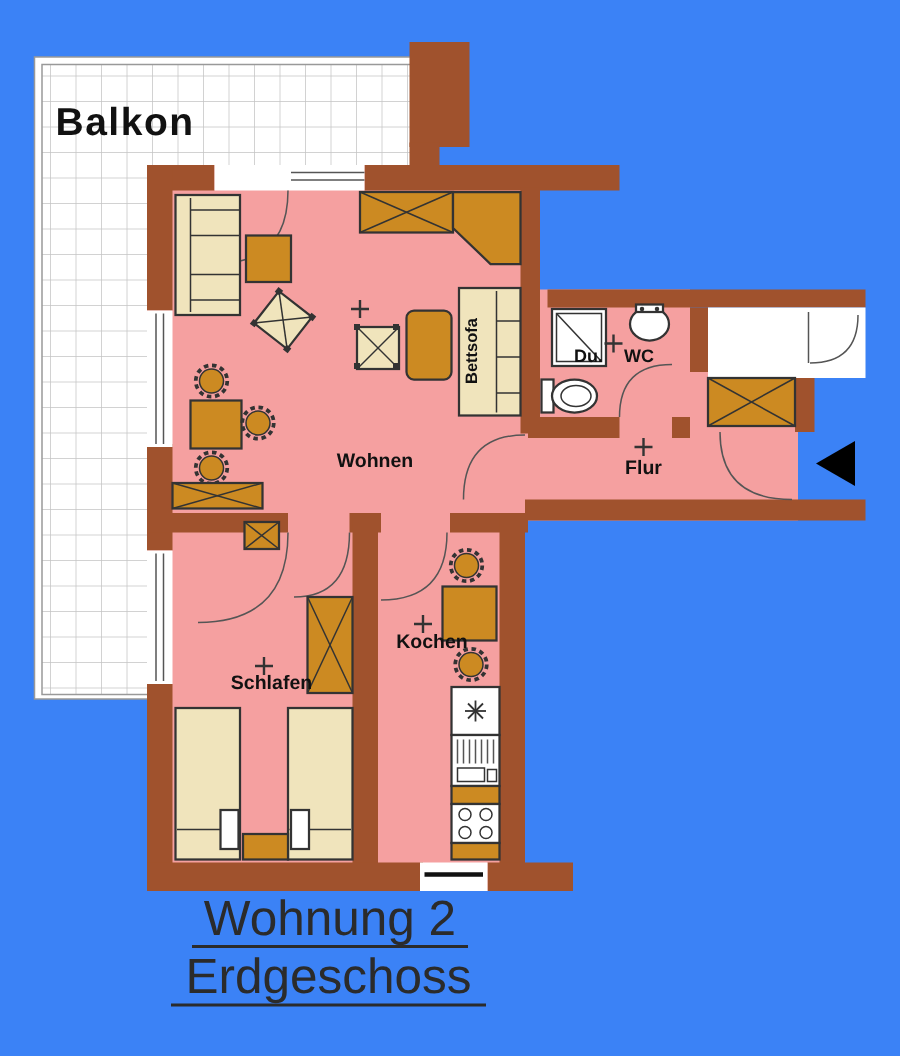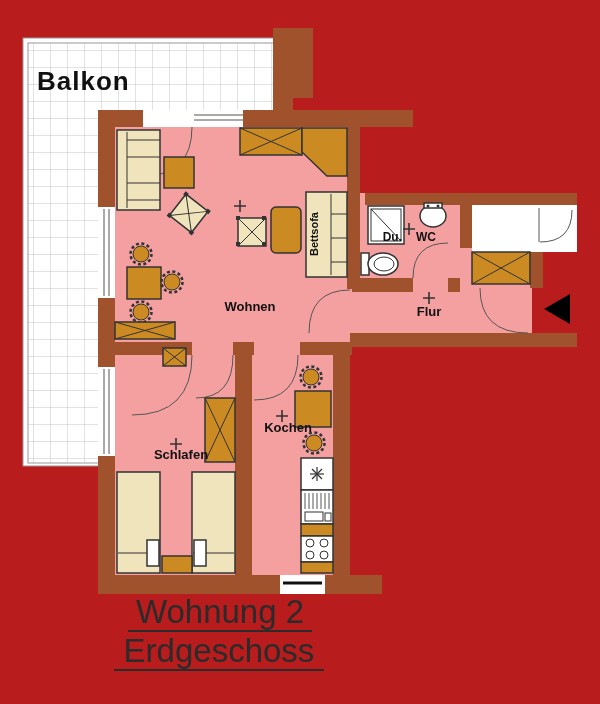--- a/index.html
+++ b/index.html
@@ -1,16 +1,16 @@
 <!DOCTYPE html>
 <html style="--wall: #A0522D; --floor: #F5A0A0; --furniture: #CC8A22; --beige: #F0E4BC; --outline: #333333; --door: #555555; --grid: #C4C4C4; --label: #111111; --title: #2B2B2B; --fixture: #FFFFFF; --arrow: #000000;"><head>
 <meta charset="utf-8">
 <style>
   html,body{margin:0;padding:0;background:#fff;}
-  .page{position:relative;width:600px;height:704px;background:#b91c1c;overflow:hidden;
+  .page{position:relative;width:600px;height:704px;background:#3b82f6;overflow:hidden;
         font-family:"Liberation Sans",sans-serif;}
   svg{display:block;}
   svg text{font-family:"Liberation Sans",sans-serif;}
   .wall{fill:var(--wall);}
   .floor{fill:var(--floor);}
   .furn{fill:var(--furniture);stroke:var(--outline);stroke-width:1.5;}
   .beige{fill:var(--beige);stroke:var(--outline);stroke-width:1.5;}
   .fix{fill:var(--fixture);stroke:var(--outline);stroke-width:1.5;}
   .white{fill:#ffffff;}
   .ln{stroke:var(--outline);stroke-width:1;fill:none;}

